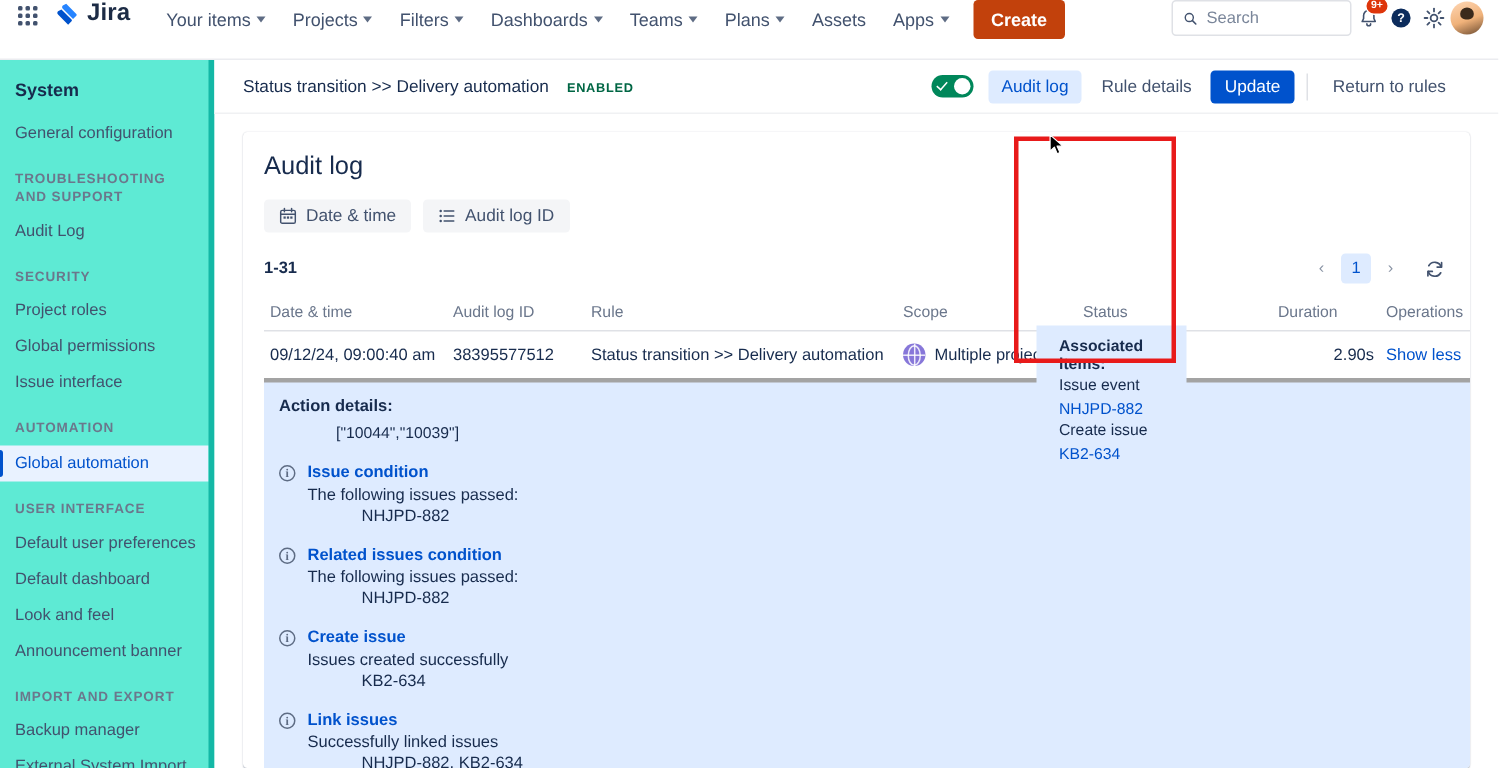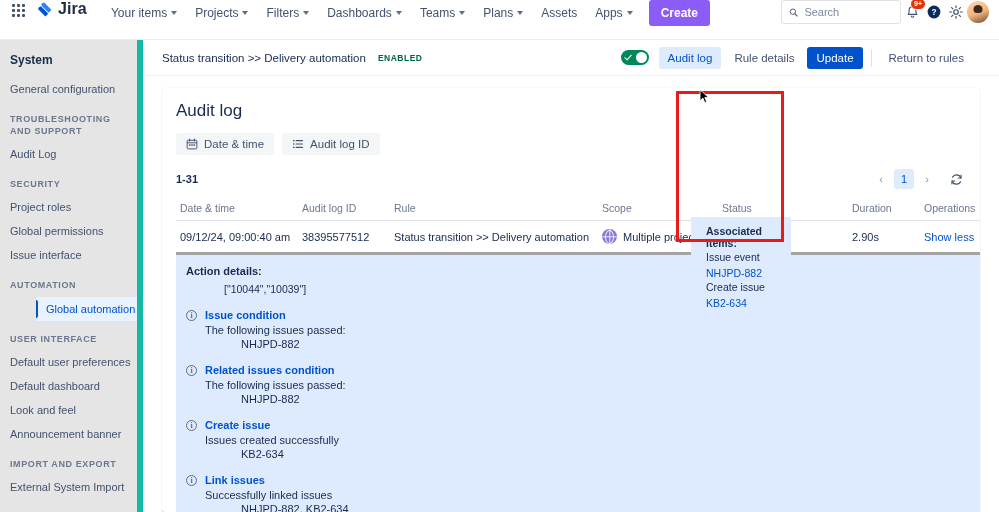--- a/index.html
+++ b/index.html
@@ -40,21 +40,21 @@
   .brand-text { font-size: 16px; font-weight: 600; color: #1c2b45; letter-spacing: .1px; }
   .navlinks { display: flex; align-items: center; gap: 2px; }
   .navlink {
     display: flex; align-items: center; gap: 4px;
     padding: 6px 8px;
     font-size: 12px; color: #42526e;
     border-radius: 3px; cursor: pointer; white-space: nowrap;
   }
   .caret { width: 0; height: 0; border-left: 3.5px solid transparent; border-right: 3.5px solid transparent; border-top: 4px solid #5e6c84; display: inline-block; }
   .create-btn {
-    background: #8b5cf6; color: #fff; border: none;
+    background: #c2410c; color: #fff; border: none;
     font-family: inherit; font-size: 12px; font-weight: 600;
     padding: 6px 12px; border-radius: 3px; cursor: pointer; margin-left: 8px;
   }
   .nav-right { margin-left: auto; display: flex; align-items: center; gap: 0; padding-left: 24px; }
   .searchbox {
     display: flex; align-items: center; gap: 6px;
     width: 120px; height: 24px;
     border: 1px solid #dfe1e6; border-radius: 3px;
     padding: 0 7px; background: #fff; cursor: text;
   }
@@ -81,42 +81,42 @@
     width: 9px; height: 8px; transform: translateX(-50%);
     background: #3b2a1c; border-radius: 50% 50% 40% 40%;
   }
 
   
   .shell { display: flex; height: 472px; }
 
   
   .sidebar {
     width: 143px; flex: 0 0 143px;
-    background: #e5e5e5;
-    border-right: 6px solid #14b8a6;
+    background: #5eead4;
+    border-right: 4px solid #14b8a6;
     padding: 10px 0 0 0;
     overflow: hidden;
   }
   .side-title {
     font-size: 12px; font-weight: 700; color: #172b4d;
     padding: 3px 10px 10px 10px;
   }
   .side-group {
     font-size: 9px; font-weight: 700; color: #6b778c;
     letter-spacing: .6px; text-transform: uppercase;
     padding: 12px 10px 5px 10px; line-height: 1.35;
   }
   .side-item {
     font-size: 11px; color: #42526e;
     padding: 6px 10px 6px 10px;
     cursor: pointer; white-space: nowrap;
     position: relative;
   }
   .side-item.active {
-    background: #e9f2ff; color: #0052cc; font-weight: 400; margin-left: 36px;
+    background: #e9f2ff; color: #0052cc; font-weight: 400;
   }
   .side-item.active::before {
     content: ""; position: absolute; left: 0; top: 3px; bottom: 3px;
     width: 2px; background: #0052cc; border-radius: 0 2px 2px 0;
   }
 
   
   .content { flex: 1; background: #fff; display: flex; flex-direction: column; min-width: 0; }
 
   .rulebar {
@@ -206,21 +206,21 @@
   }
   .c-date { width: 122px; }
   .c-id   { width: 92px; }
   .c-rule { width: 208px; }
   .c-scope{ width: 120px; }
   .c-status{ width: 130px; }
   .c-dur  { width: 72px; }
   .c-ops  { width: 85px; }
   .th-status { padding-left: 30px; }
   .td-status { padding-left: 30px; }
-  .th-dur, .td-dur { padding-right: 14px; }
+  .th-dur, .td-dur { text-align: right; padding-right: 14px; }
   .th-ops { padding-left: 6px; }
 
   .scope-cell { display: flex; align-items: center; gap: 6px; }
   .globe {
     width: 15px; height: 15px; border-radius: 50%;
     background: #8777d9; flex: 0 0 15px; position: relative; overflow: hidden;
   }
   .globe::before {
     content: ""; position: absolute; left: 50%; top: 0; bottom: 0;
     width: 1.4px; background: rgba(255,255,255,.85); transform: translateX(-50%);
@@ -404,20 +404,21 @@
     <div class="side-group">Automation</div>
     <div class="side-item active">Global automation</div>
 
     <div class="side-group">User interface</div>
     <div class="side-item">Default user preferences</div>
     <div class="side-item">Default dashboard</div>
     <div class="side-item">Look and feel</div>
     <div class="side-item">Announcement banner</div>
 
     <div class="side-group">Import and export</div>
+    <div class="side-item">Backup manager</div>
     <div class="side-item">External System Import</div>
 
   </aside>
 
   <main class="content">
 
     <div class="rulebar">
       <span class="rule-name">Status transition &gt;&gt; Delivery automation</span>
       <span class="enabled-pill">ENABLED</span>
       <div class="rulebar-right">

